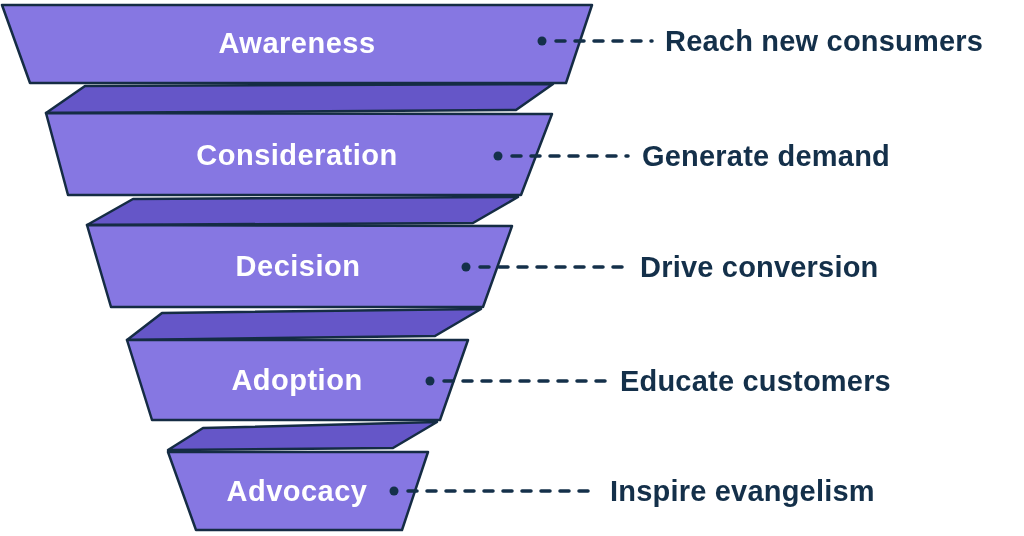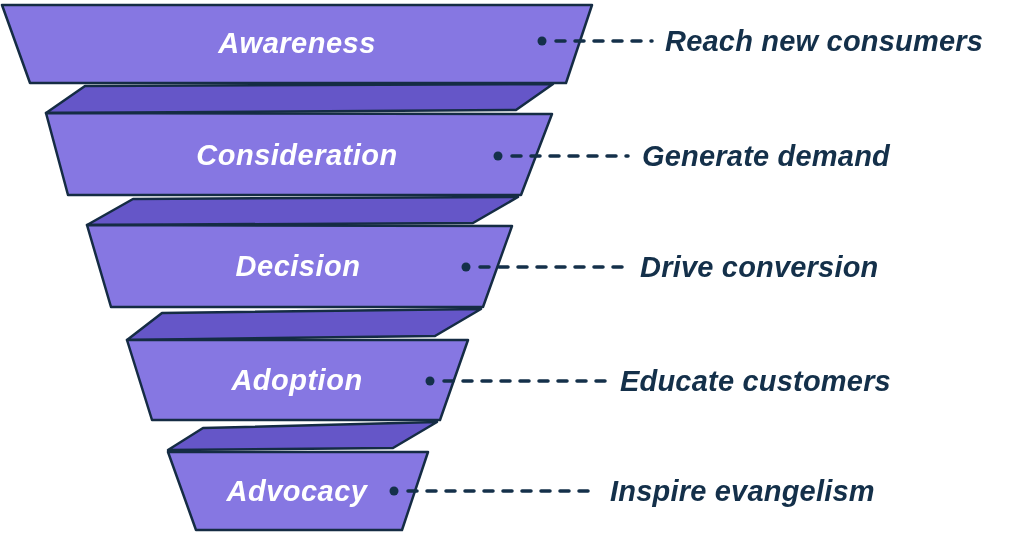--- a/index.html
+++ b/index.html
@@ -8,21 +8,20 @@
     width: 1024px;
     height: 536px;
     background: #ffffff;
     overflow: hidden;
     font-family: "Liberation Sans", sans-serif;
   }
   .canvas {
     position: relative;
     width: 1024px;
     height: 536px;
-    font-style: italic;
   }
   svg { display: block; }
   .face, .fold {
     stroke: #152C44;
     stroke-width: 2.5;
     stroke-linejoin: round;
   }
   .stage-text {
     font-family: "Liberation Sans", sans-serif;
     font-weight: 700;

